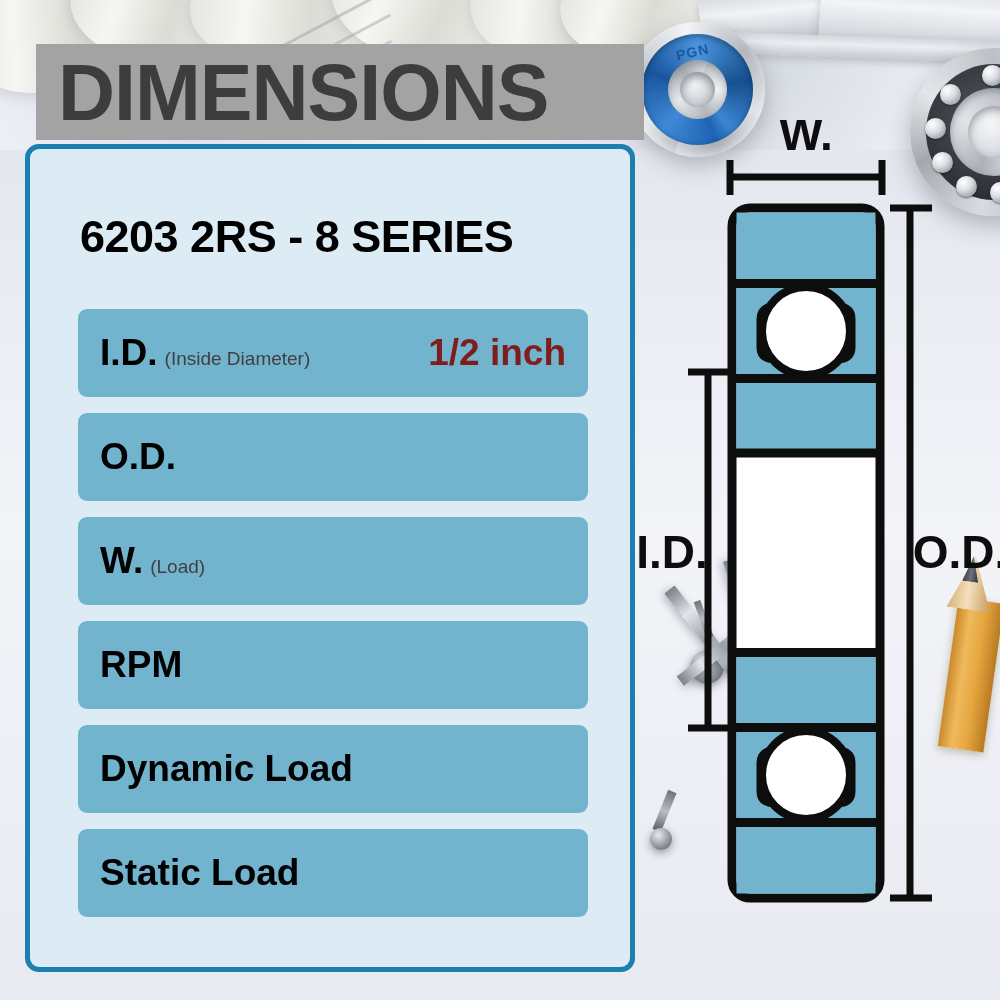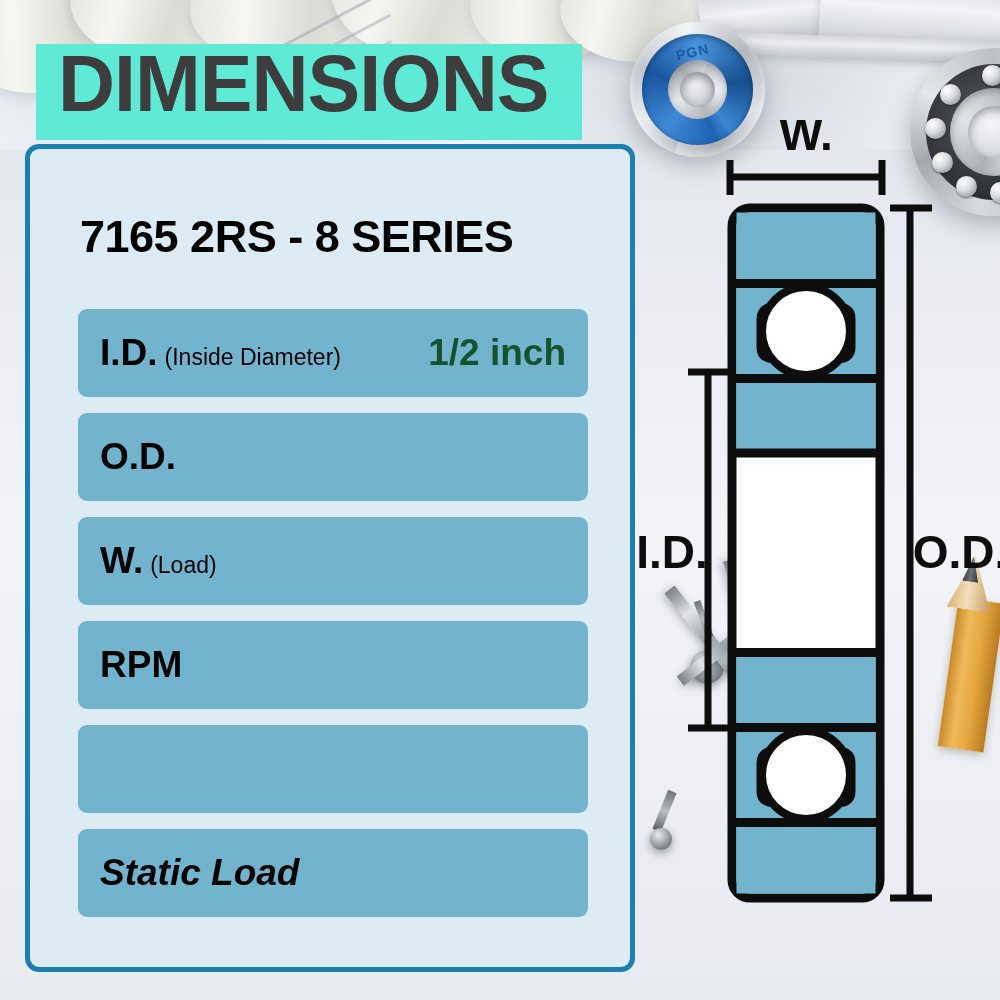--- a/index.html
+++ b/index.html
@@ -167,24 +167,25 @@
     position: absolute;
     background: linear-gradient(180deg, #d2d6dc 0%, #f2f4f7 40%, #c3c7ce 100%);
     box-shadow: 0 3px 10px rgba(70,76,88,0.25);
   }
 
   
   #title-banner {
     position: absolute;
     left: 36px;
     top: 44px;
-    width: 546px;
+    width: 608px;
     height: 96px;
-    background: #5eead4;
+    background: #a3a3a3;
     display: flex;
+    align-items: center;
     justify-content: flex-start;
     padding-left: 22px;
     box-sizing: border-box;
   }
   #title-banner .title-text {
     font-size: 79px;
     font-weight: 700;
     color: #3d3d3d;
     letter-spacing: -1px;
     line-height: 1;
@@ -227,45 +228,45 @@
     position: relative;
     height: 88px;
     margin-bottom: 16px;
     background: #72b4cd;
     border-radius: 9px;
     display: flex;
     align-items: center;
     box-sizing: border-box;
     padding: 0 22px;
   }
-  .spec-row:last-child { margin-bottom: 16px; font-style: italic; }
+  .spec-row:last-child { margin-bottom: 16px; }
 
   .label-wrap {
     display: flex;
     align-items: baseline;
     flex: 0 0 auto;
   }
   .spec-abbr {
     font-size: 37px;
     font-weight: 700;
     color: #000000;
     white-space: nowrap;
   }
   .spec-expand {
-    font-size: 23px;
+    font-size: 19px;
     font-weight: 400;
-    color: #000000;
+    color: #404040;
     margin-left: 7px;
     white-space: nowrap;
   }
   .spacer { flex: 1 1 auto; }
   .spec-value {
     font-size: 37px;
     font-weight: 700;
-    color: #14532d;
+    color: #7f1d1d;
     white-space: nowrap;
     flex: 0 0 auto;
   }
 
   
   #tech-drawing {
     position: absolute;
     left: 620px;
     top: 120px;
     width: 380px;
@@ -329,21 +330,21 @@
     <div class="pencil-wood" style="left:950px; top:556px; width:44px; height:54px; transform:rotate(8deg); clip-path:polygon(50% 0, 100% 100%, 0 100%);"></div>
     <div class="pencil-lead" style="left:964px; top:556px; width:16px; height:26px; transform:rotate(8deg); clip-path:polygon(50% 0, 100% 100%, 0 100%);"></div>
 
   </div>
 
   <div id="title-banner">
     <div class="title-text">DIMENSIONS</div>
   </div>
 
   <div id="spec-card">
-    <div id="product-title">7165 2RS - 8 SERIES</div>
+    <div id="product-title">6203 2RS - 8 SERIES</div>
 
     <div id="spec-rows">
 
       <div class="spec-row">
         <div class="label-wrap">
           <span class="spec-abbr">I.D.</span>
           <span class="spec-expand">(Inside Diameter)</span>
         </div>
         <div class="spacer"></div>
         <div class="spec-value">1/2 inch</div>
@@ -366,20 +367,24 @@
 
       <div class="spec-row">
         <div class="label-wrap">
           <span class="spec-abbr">RPM</span>
           <span class="spec-expand"></span>
         </div>
         <div class="spacer"></div>
       </div>
 
       <div class="spec-row">
+        <div class="label-wrap">
+          <span class="spec-abbr">Dynamic Load</span>
+          <span class="spec-expand"></span>
+        </div>
         <div class="spacer"></div>
       </div>
 
       <div class="spec-row">
         <div class="label-wrap">
           <span class="spec-abbr">Static Load</span>
           <span class="spec-expand"></span>
         </div>
         <div class="spacer"></div>
       </div>

